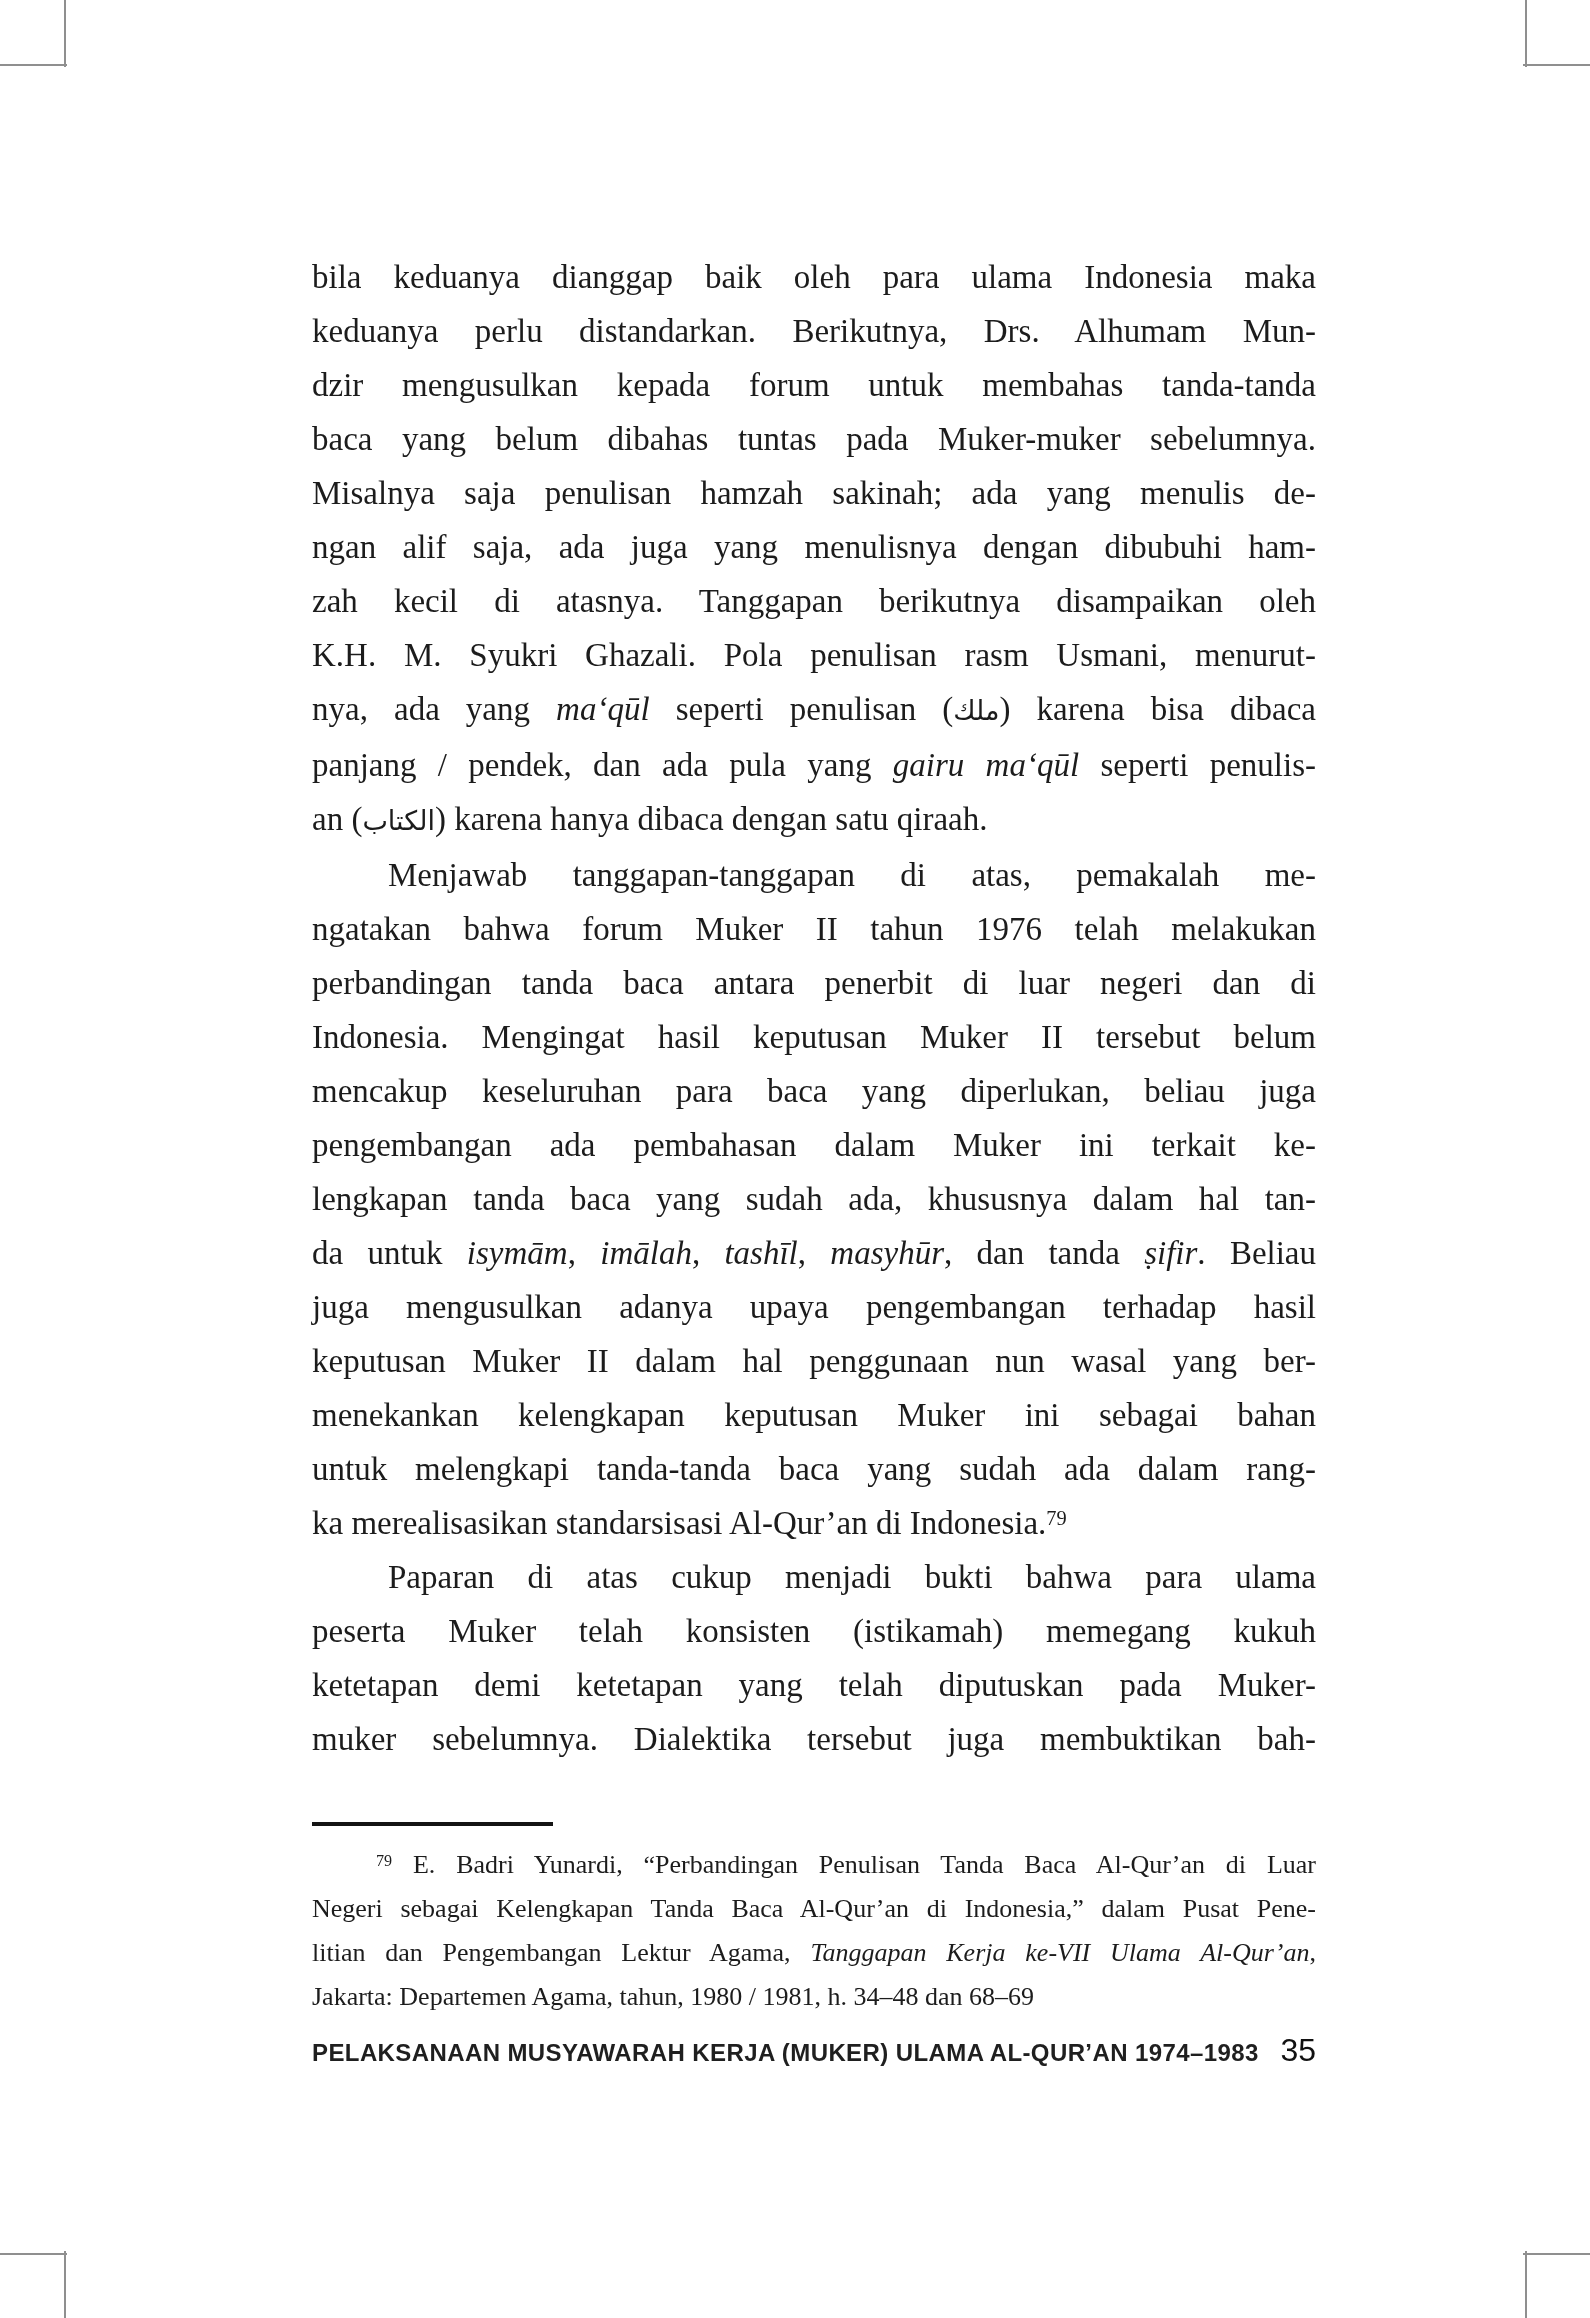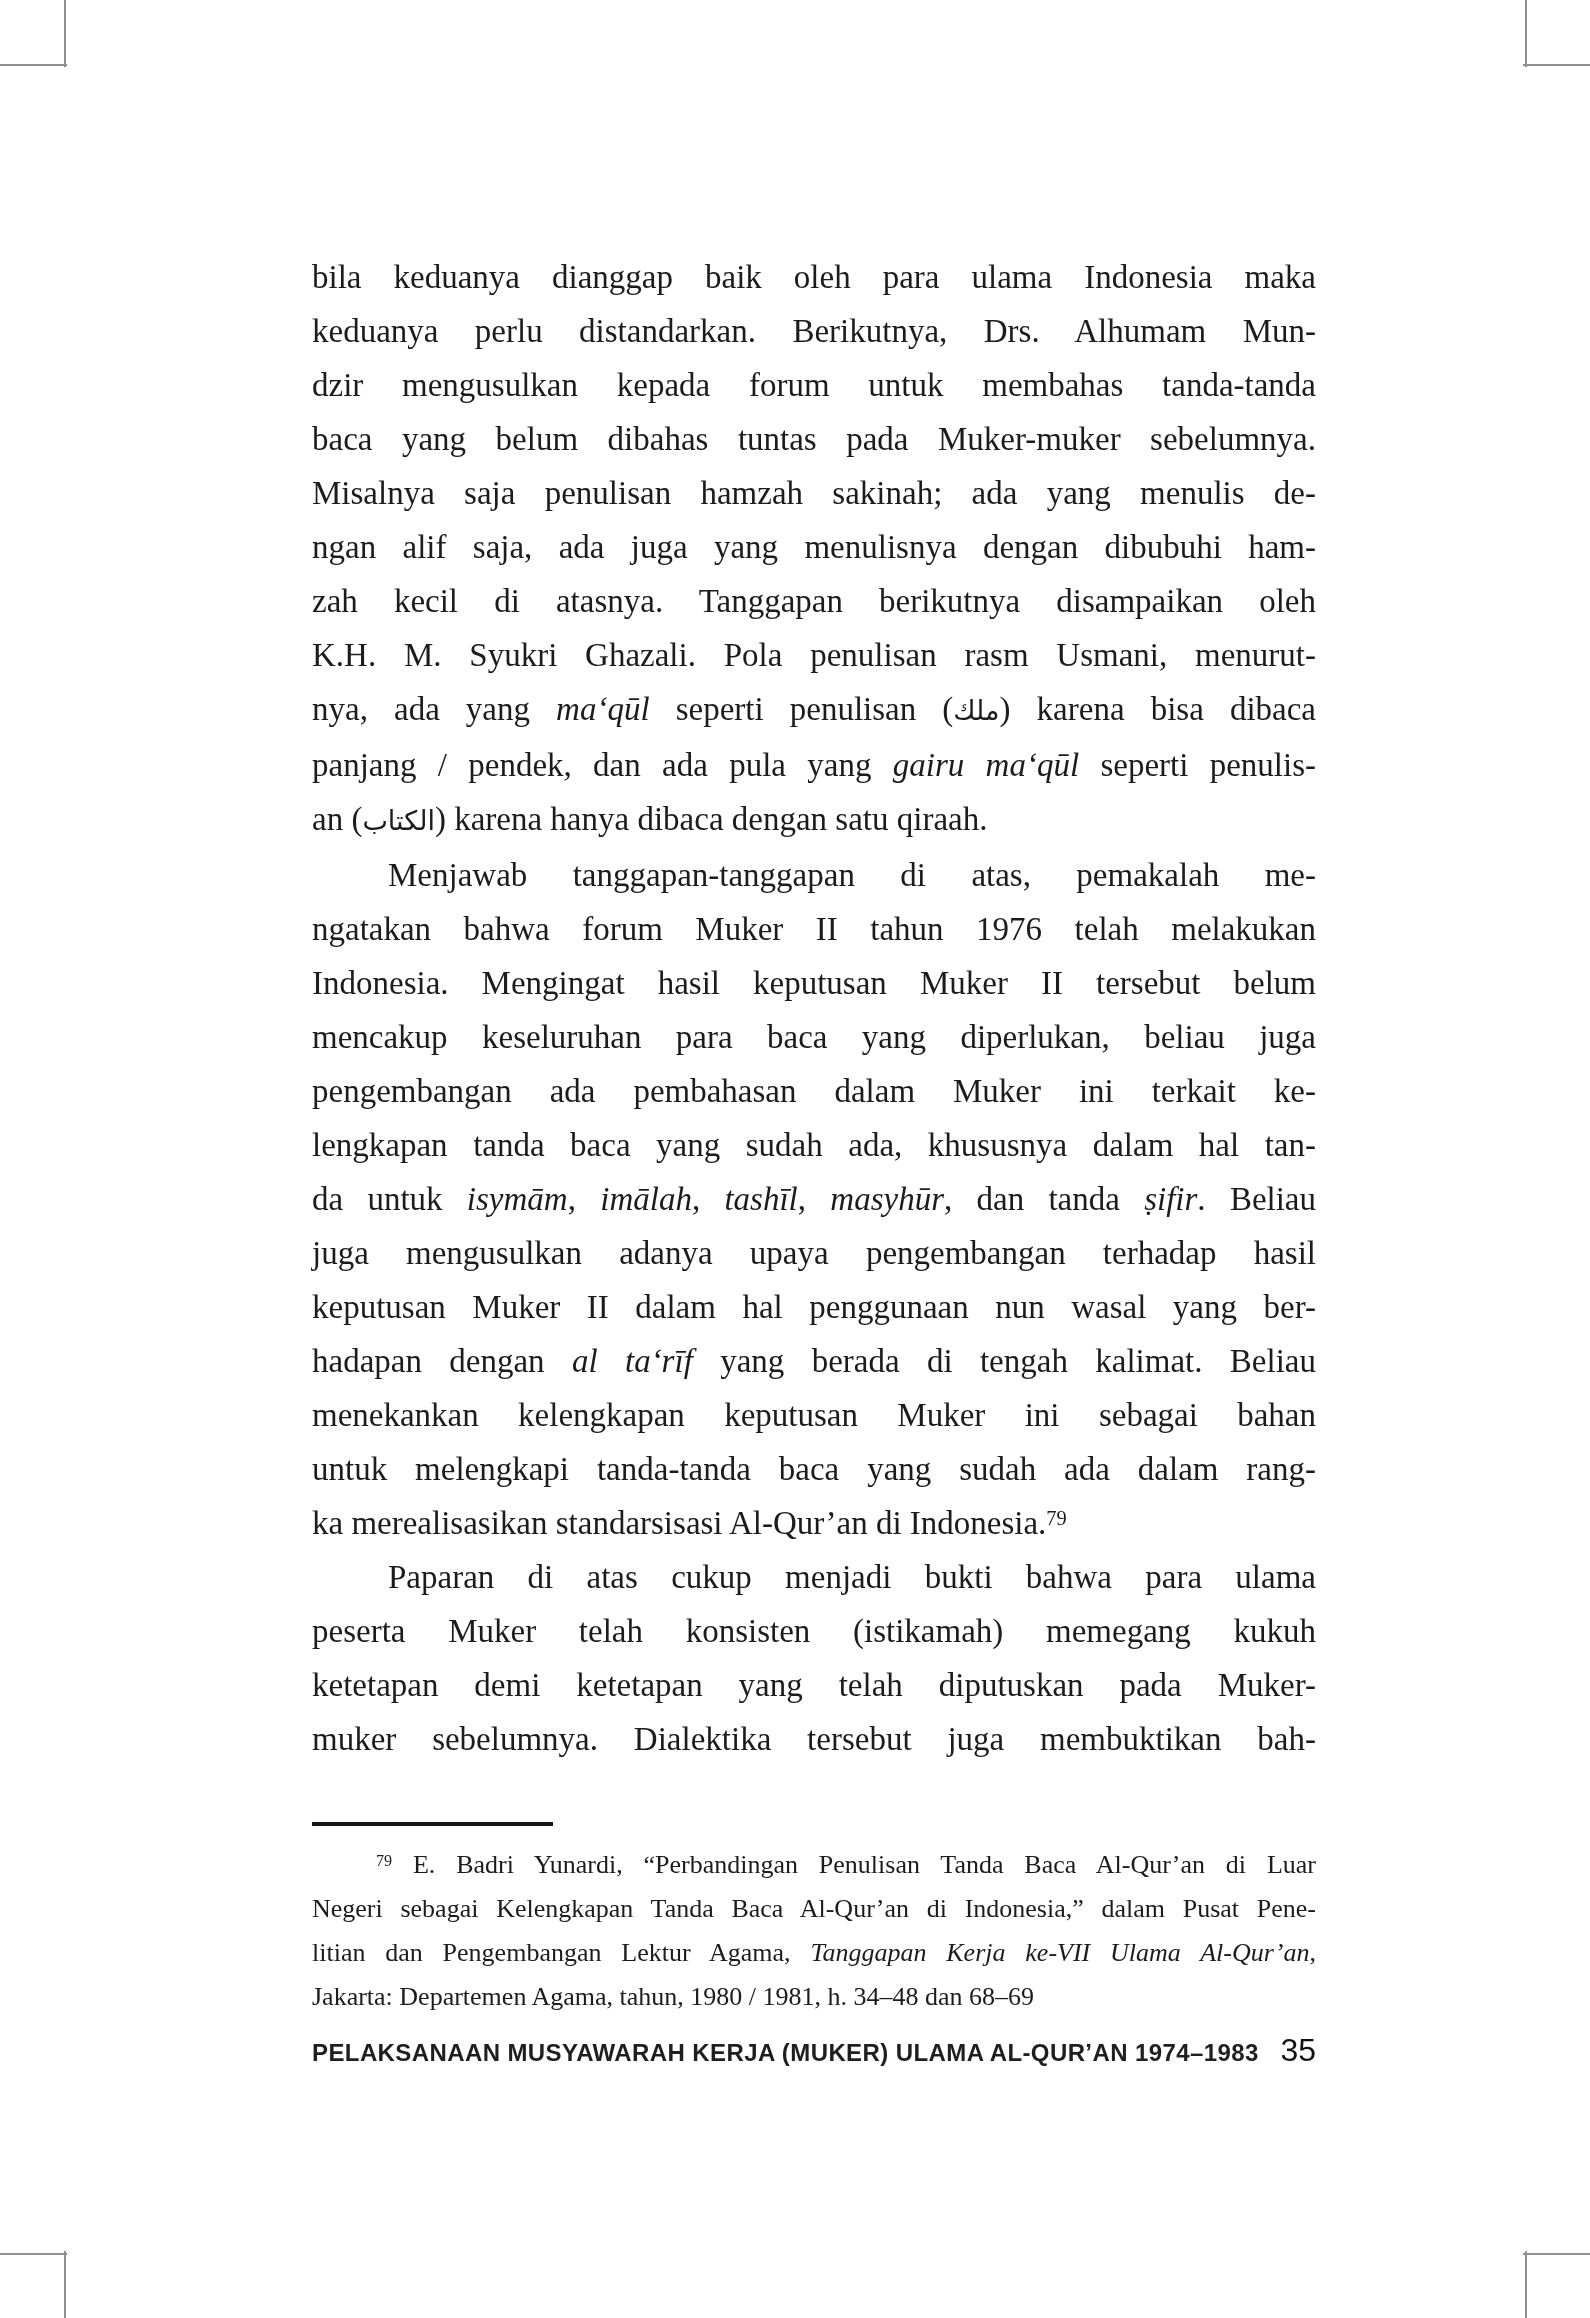--- a/index.html
+++ b/index.html
@@ -107,28 +107,28 @@
     <div class="line">baca yang belum dibahas tuntas pada Muker-muker sebelumnya.</div>
     <div class="line">Misalnya saja penulisan hamzah sakinah; ada yang menulis de-</div>
     <div class="line">ngan alif saja, ada juga yang menulisnya dengan dibubuhi ham-</div>
     <div class="line">zah kecil di atasnya. Tanggapan berikutnya disampaikan oleh</div>
     <div class="line">K.H. M. Syukri Ghazali. Pola penulisan rasm Usmani, menurut-</div>
     <div class="line">nya, ada yang <i>ma‘qūl</i> seperti penulisan (<span class="ar">ملك</span>) karena bisa dibaca</div>
     <div class="line">panjang / pendek, dan ada pula yang <i>gairu ma‘qūl</i> seperti penulis-</div>
     <div class="line end">an (<span class="ar">الكتاب</span>) karena hanya dibaca dengan satu qiraah.</div>
     <div class="line indent">Menjawab tanggapan-tanggapan di atas, pemakalah me-</div>
     <div class="line">ngatakan bahwa forum Muker II tahun 1976 telah melakukan</div>
+    <div class="line">perbandingan tanda baca antara penerbit di luar negeri dan di</div>
     <div class="line">Indonesia. Mengingat hasil keputusan Muker II tersebut belum</div>
     <div class="line">mencakup keseluruhan para baca yang diperlukan, beliau juga</div>
     <div class="line">pengembangan ada pembahasan dalam Muker ini terkait ke-</div>
     <div class="line">lengkapan tanda baca yang sudah ada, khususnya dalam hal tan-</div>
     <div class="line">da untuk <i>isymām</i>, <i>imālah</i>, <i>tashīl</i>, <i>masyhūr</i>, dan tanda <i>ṣifir</i>. Beliau</div>
     <div class="line">juga mengusulkan adanya upaya pengembangan terhadap hasil</div>
     <div class="line">keputusan Muker II dalam hal penggunaan nun wasal yang ber-</div>
-    <div class="line">hadapan dengan <i>al ta‘rīf</i> yang berada di tengah kalimat. Beliau</div>
     <div class="line">menekankan kelengkapan keputusan Muker ini sebagai bahan</div>
     <div class="line">untuk melengkapi tanda-tanda baca yang sudah ada dalam rang-</div>
     <div class="line end">ka merealisasikan standarsisasi Al-Qur’an di Indonesia.<sup>79</sup></div>
     <div class="line indent">Paparan di atas cukup menjadi bukti bahwa para ulama</div>
     <div class="line">peserta Muker telah konsisten (istikamah) memegang kukuh</div>
     <div class="line">ketetapan demi ketetapan yang telah diputuskan pada Muker-</div>
     <div class="line">muker sebelumnya. Dialektika tersebut juga membuktikan bah-</div>
   </div>
 
 <div class="fnrule"></div>

